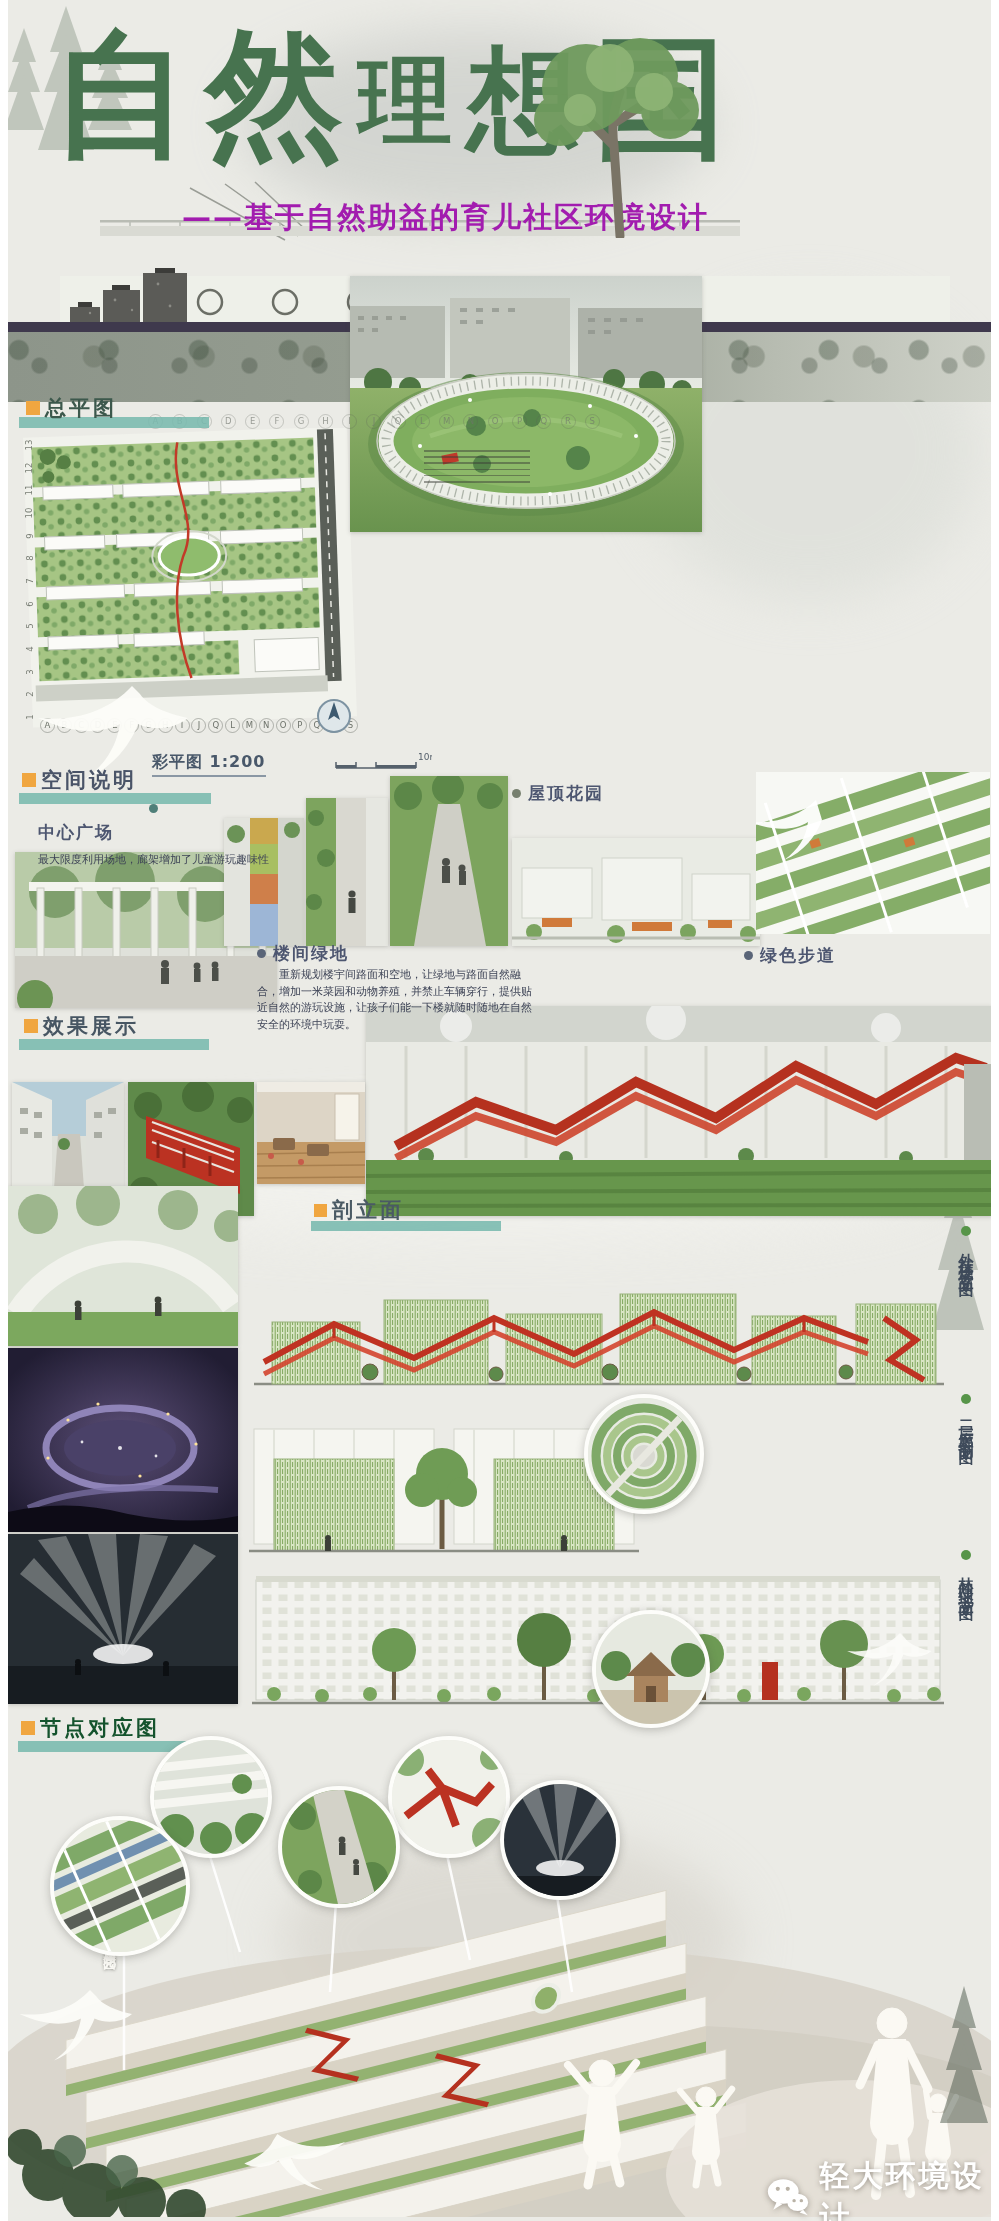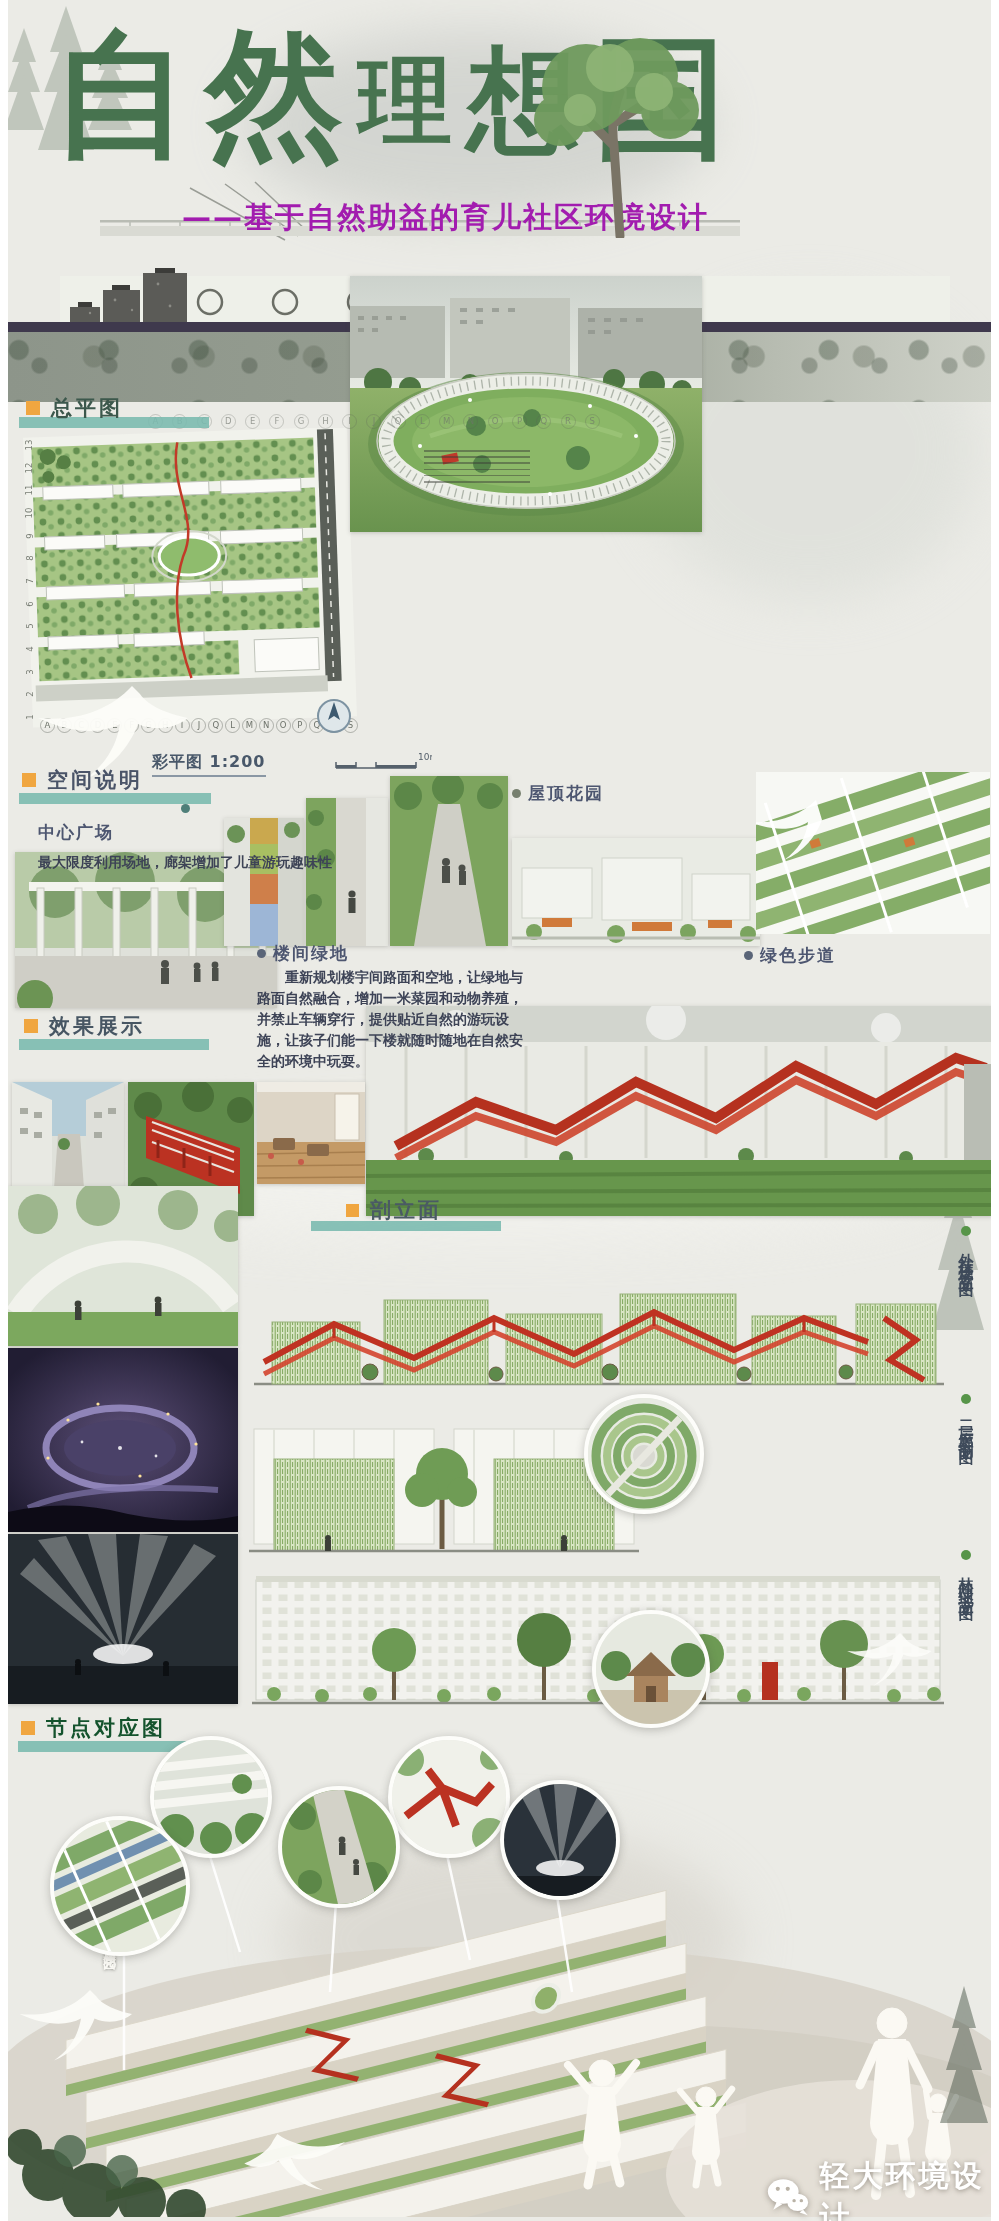--- a/index.html
+++ b/index.html
@@ -13,35 +13,35 @@
   
   .title{position:absolute;left:52px;top:26px;display:flex;align-items:flex-end;gap:15px;color:#47734f;font-weight:700;z-index:6;line-height:1;}
   .title b{font-weight:700;display:inline-block;}
   .title b:nth-child(1){font-size:138px;}
   .title b:nth-child(2){font-size:138px;}
   .title b:nth-child(3){font-size:94px;transform:translateY(-16px);}
   .title b:nth-child(4){font-size:112px;transform:translateY(-8px);}
   .title b:nth-child(5){font-size:132px;}
   .subtitle{position:absolute;left:182px;top:198px;font-size:29px;font-weight:700;color:#a21caf;letter-spacing:2px;z-index:6;}
   
-  .sec-h{position:absolute;display:flex;align-items:center;gap:11px;z-index:7;text-align:center;}
+  .sec-h{position:absolute;display:flex;align-items:center;gap:5px;z-index:7;text-align:center;}
   .sq{width:14px;height:14px;background:#f0a640;display:inline-block;flex:none;}
   .sh{font-size:21px;font-weight:700;letter-spacing:3px;color:#46525f;white-space:nowrap;}
   .tbar{position:absolute;height:11px;background:#79b9ae;opacity:.88;z-index:6;}
   
   .grow{position:absolute;display:flex;justify-content:space-between;z-index:5;}
   .grow span{width:13px;height:13px;border:1px solid rgba(90,95,88,.42);border-radius:50%;font-size:8.5px;line-height:12px;text-align:center;color:#6e736b;}
   .grow.faint span{opacity:.65;}
   .gcol{position:absolute;display:flex;flex-direction:column;justify-content:space-between;align-items:center;z-index:5;}
   .gcol span{font-size:8.5px;color:#787d74;transform:rotate(-90deg);}
   
   .note-line{position:absolute;display:flex;align-items:baseline;gap:8px;z-index:7;white-space:nowrap;}
   .ndot{width:9px;height:9px;border-radius:50%;background:#54707c;align-self:center;flex:none;}
   .nt{font-size:17px;font-weight:700;color:#4d5670;letter-spacing:2px;}
-  .np{font-size:14px;font-weight:700;color:#3d4356;line-height:1.5;text-indent:2em;}
+  .np{font-size:11px;font-weight:400;color:#3d4356;line-height:1.5;text-indent:2em;}
   .note-block{position:absolute;z-index:7;}
   .note-block .head{display:flex;align-items:center;gap:7px;margin-bottom:2px;}
   
   .vlabel{position:absolute;display:flex;flex-direction:column;align-items:center;gap:5px;z-index:7;}
   .vdot{width:10px;height:10px;border-radius:50%;background:#579549;}
   .vtext{writing-mode:vertical-rl;text-orientation:upright;font-size:15px;font-weight:600;color:#3e4a5a;letter-spacing:5px;}
   .vlabel.white .vtext{color:#fbfaf5;font-size:13px;letter-spacing:3px;text-shadow:0 1px 3px rgba(60,60,55,.35);}
   
   .ph{position:absolute;overflow:hidden;box-shadow:0 1px 4px rgba(70,72,66,.25);background:#dfe1da;}
   
@@ -586,21 +586,21 @@
     <g fill="#8a6a4a">
         <rect x="16" y="56" width="22" height="12" rx="2"></rect>
         <rect x="50" y="62" width="22" height="12" rx="2"></rect>
       </g>
     <g fill="#c75b4a">
         <circle cx="14" cy="74" r="3"></circle>
         <circle cx="44" cy="80" r="3"></circle>
       </g>
   </svg>
 
-  <div class="sec-h" style="left:326px;top:1196px;padding-left:20px;">
+  <div class="sec-h" style="left:294px;top:1196px;padding-left:20px;">
     <span class="sq" style="width:13px;height:13px;"></span>
     <span class="sh" style="color:#4a5a64;">剖立面</span>
   </div>
   <div class="tbar" style="left:311px;top:1221px;width:190px;height:10px;"></div>
 
   <svg class="ph" style="left:8px;top:1186px;width:230px;height:160px;z-index:3;" width="230" height="160" viewBox="0 0 230 160">
     <rect width="230" height="160" fill="#dfe5d9"></rect>
     <g fill="#9db68d">
         <circle cx="30" cy="28" r="20"></circle>
         <circle cx="90" cy="18" r="22"></circle>

